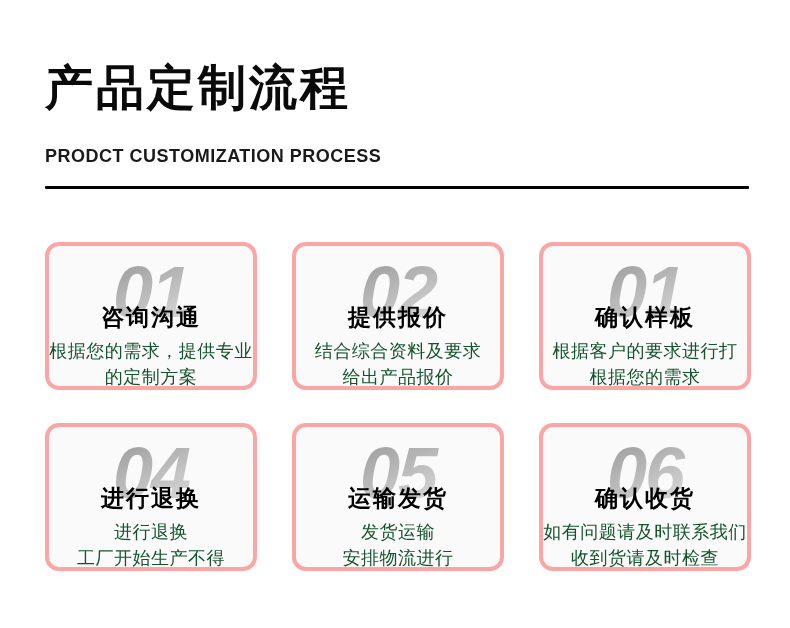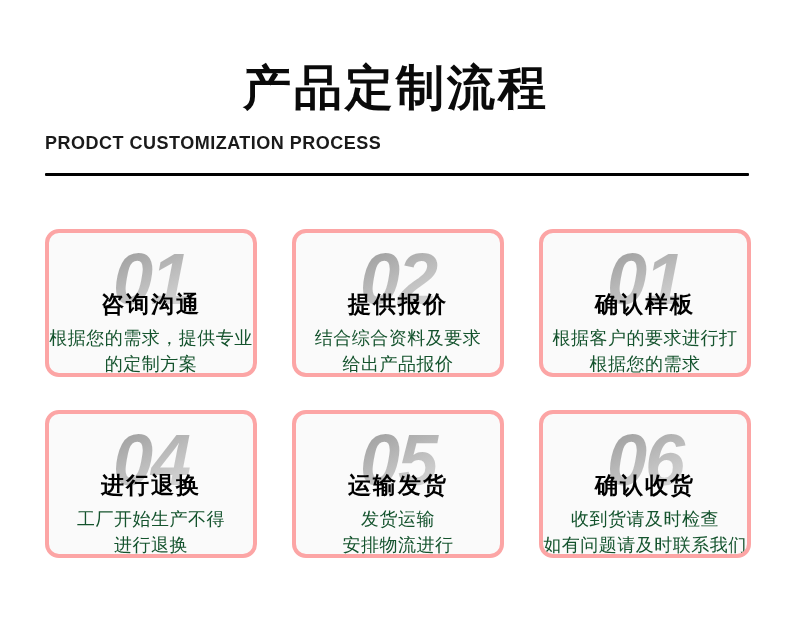--- a/index.html
+++ b/index.html
@@ -16,24 +16,23 @@
     height: 628px;
     padding: 62px 43px 0 45px;
     background: #ffffff;
   }
   .page-title {
     font-size: 48px;
     font-weight: 800;
     letter-spacing: 3px;
     color: #0a0a0a;
     line-height: 1.1;
-    text-align: center;
   }
   .page-subtitle {
-    margin-top: 18px;
+    margin-top: 31px;
     font-size: 18px;
     font-weight: 600;
     letter-spacing: 0.5px;
     color: #1a1a1a;
   }
   .divider {
     margin-top: 19px;
     width: 704px;
     height: 3px;
     background: #000000;
@@ -137,42 +136,42 @@
           <div>根据您的需求</div>
         </div>
       </div>
     </div>
 
     <div class="card">
       <div class="step-number">04</div>
       <div class="card-content">
         <div class="step-title">进行退换</div>
         <div class="step-desc">
+          <div>进行退换</div>
           <div>工厂开始生产不得</div>
-          <div>进行退换</div>
         </div>
       </div>
     </div>
 
     <div class="card">
       <div class="step-number">05</div>
       <div class="card-content">
         <div class="step-title">运输发货</div>
         <div class="step-desc">
           <div>发货运输</div>
           <div>安排物流进行</div>
         </div>
       </div>
     </div>
 
     <div class="card">
       <div class="step-number">06</div>
       <div class="card-content">
         <div class="step-title">确认收货</div>
         <div class="step-desc">
+          <div>如有问题请及时联系我们</div>
           <div>收到货请及时检查</div>
-          <div>如有问题请及时联系我们</div>
         </div>
       </div>
     </div>
 
   </div>
 </div>
 
 </body></html>

